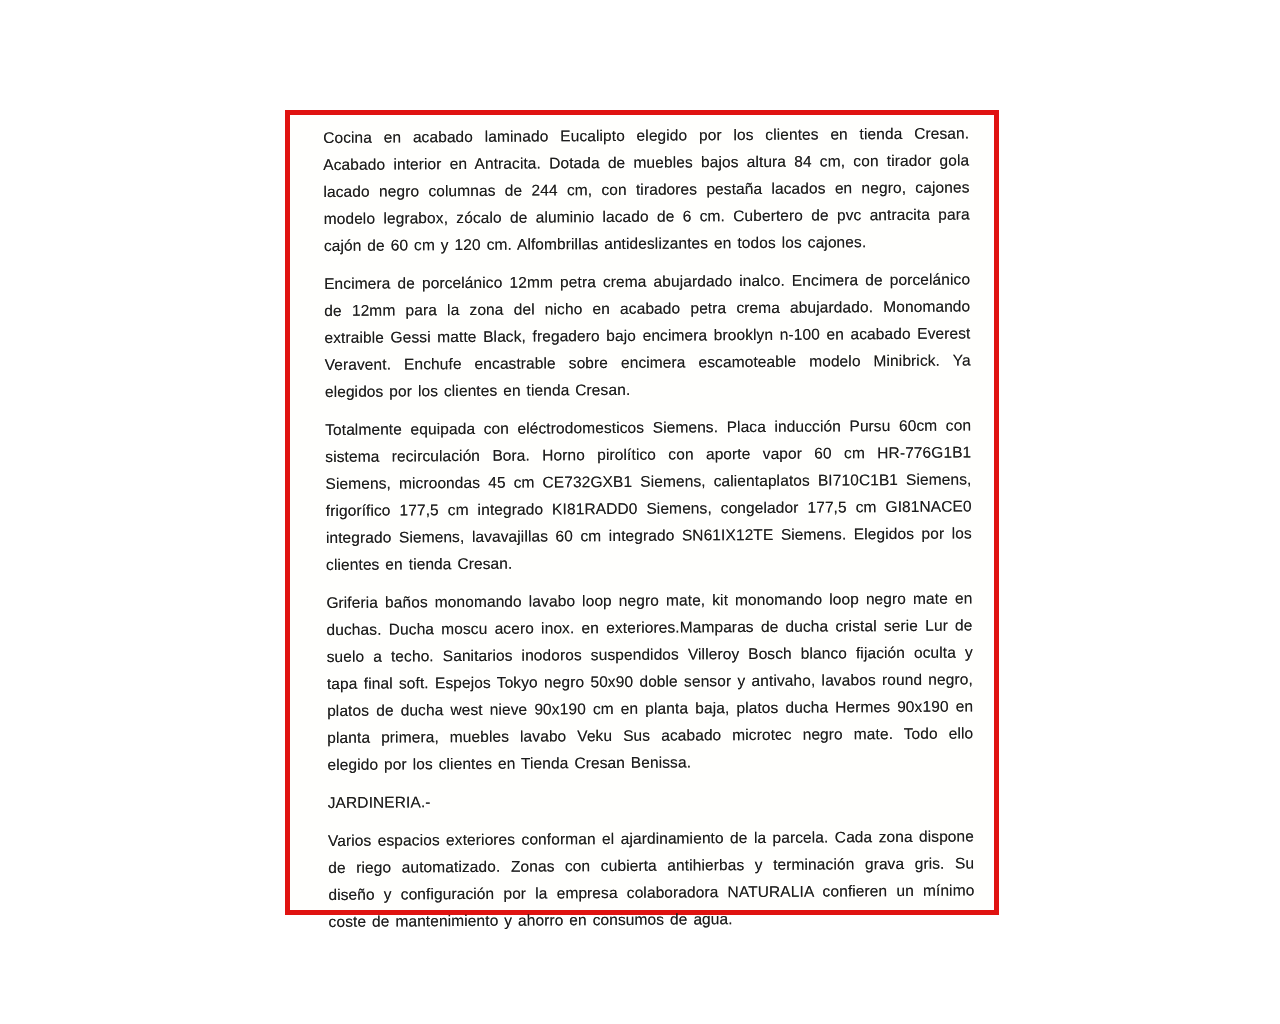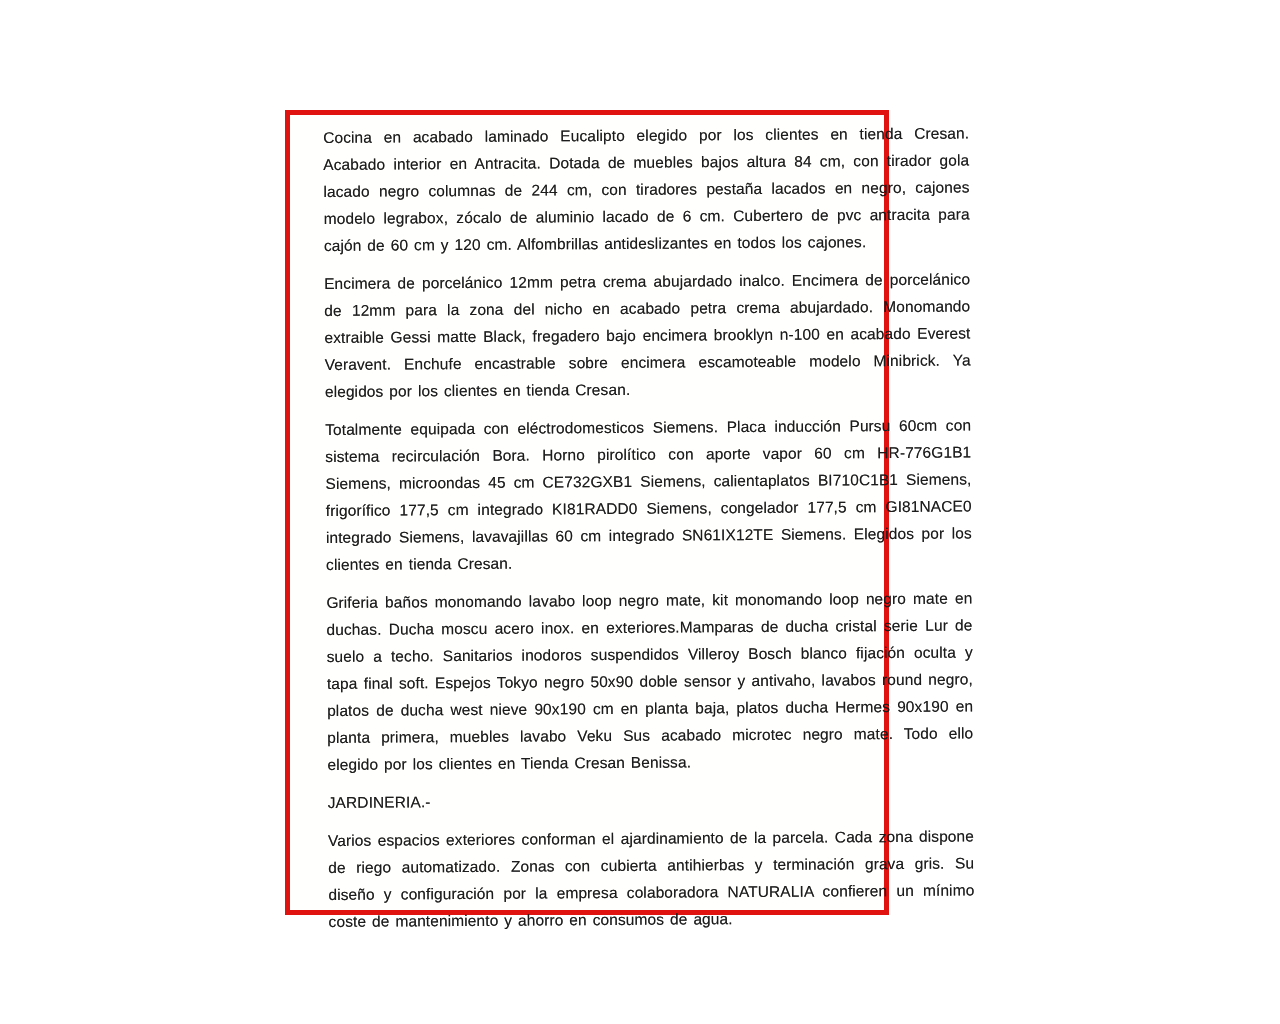--- a/index.html
+++ b/index.html
@@ -20,21 +20,21 @@
   .stage {
     position: relative;
     width: 1280px;
     height: 1024px;
     background: #ffffff;
   }
   .doc-frame {
     position: absolute;
     left: 285px;
     top: 110px;
-    width: 604px;
+    width: 714px;
     height: 805px;
     border: 5px solid var(--frame-color);
     background: var(--paper-color);
   }
   .doc-text {
     position: absolute;
     left: 33px;
     top: 9px;
     width: 646px;
     color: var(--ink-color);

